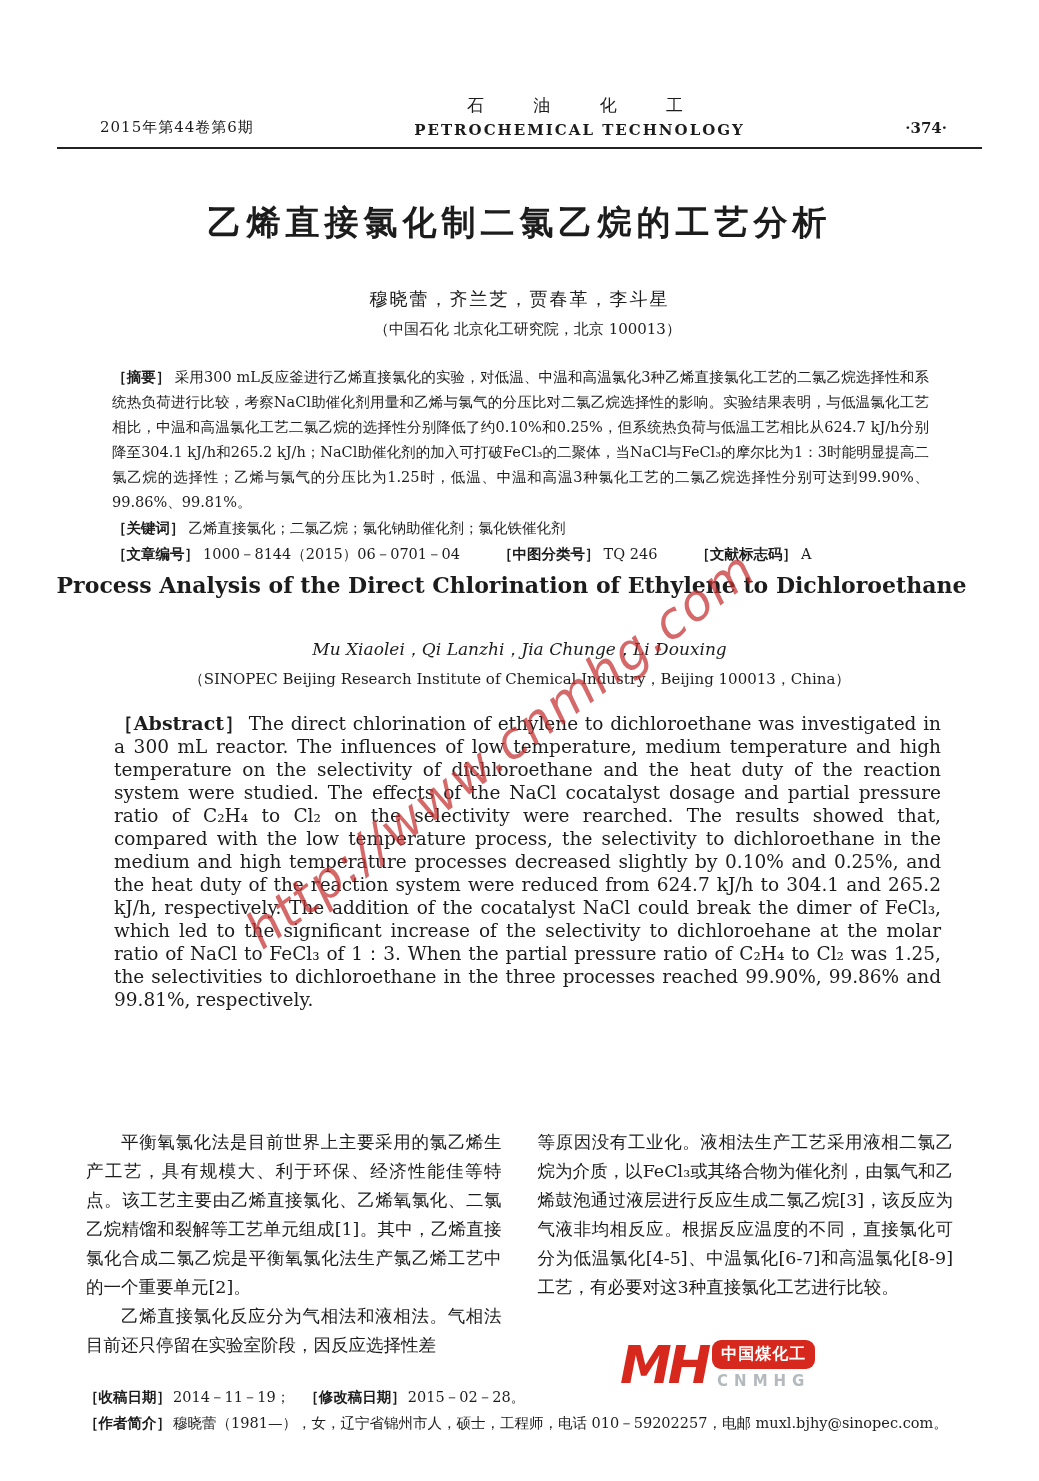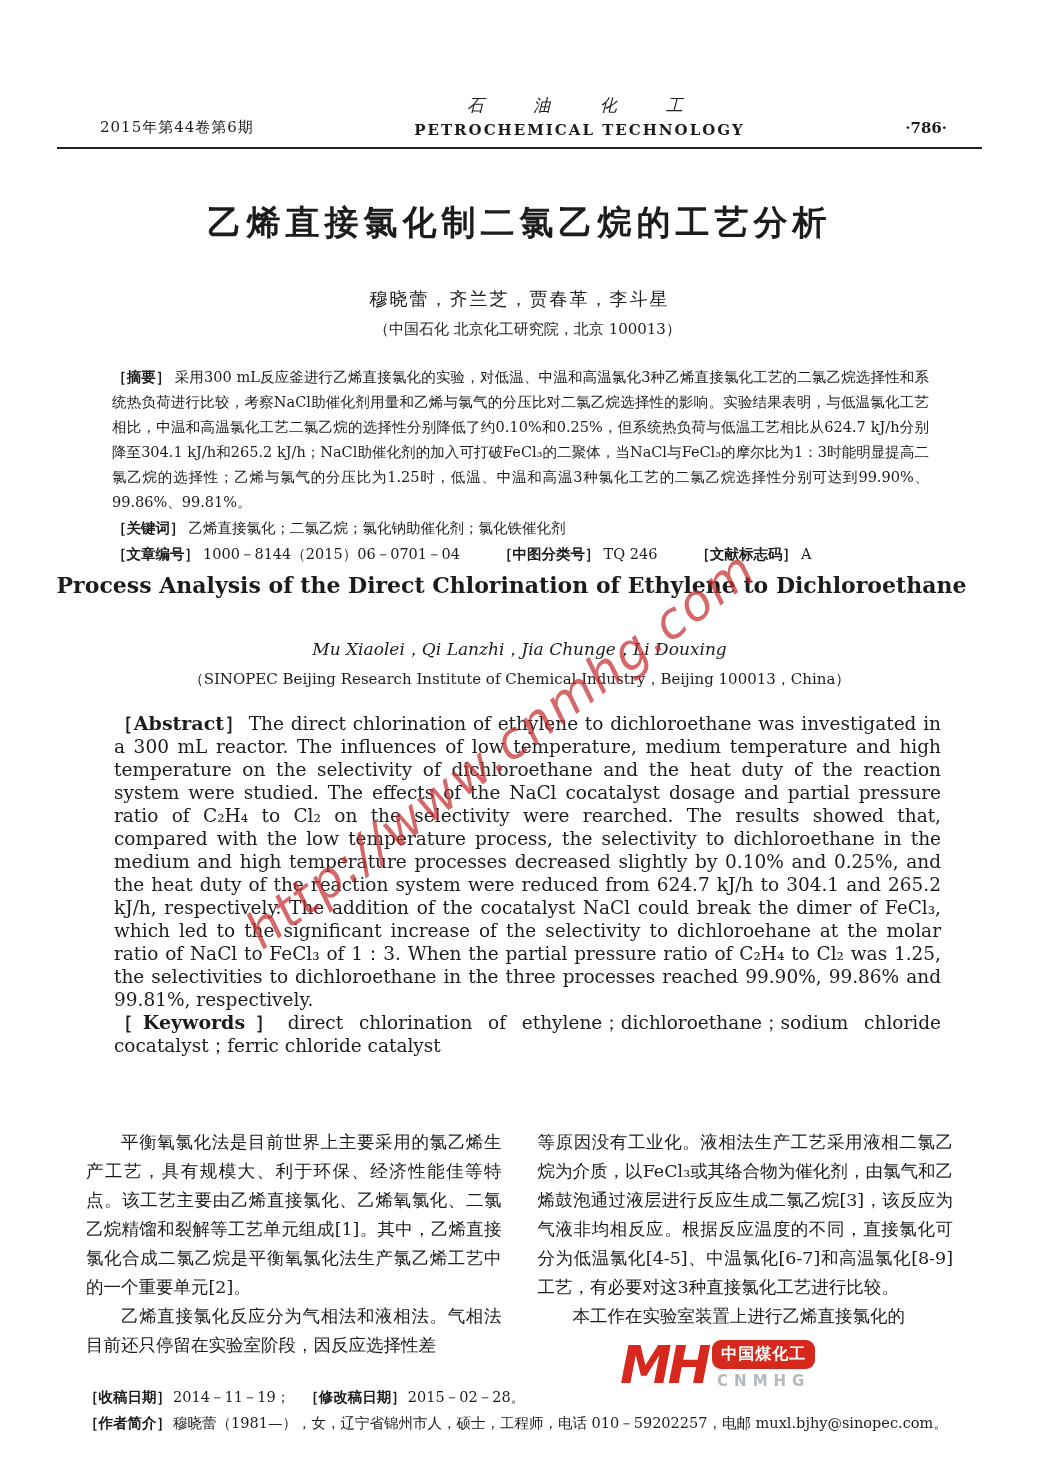--- a/index.html
+++ b/index.html
@@ -12,21 +12,21 @@
     color:#1c1c1c;
     overflow:hidden;
   }
   
   .hdr{
     position:absolute;top:94px;left:100px;right:92px;
     display:flex;justify-content:space-between;align-items:flex-end;
   }
   .hdr-left{font-size:15px;letter-spacing:1px;padding-bottom:2px;}
   .hdr-center{text-align:center;}
-  .jcn{font-size:17px;letter-spacing:9px;word-spacing:26px;margin-bottom:4px;font-style:italic;}
+  .jcn{font-size:17px;letter-spacing:9px;word-spacing:26px;margin-bottom:4px;}
   .jen{font-size:15px;font-weight:bold;letter-spacing:2px;}
   .hdr-right{font-size:15px;font-weight:bold;padding-bottom:2px;}
   .rule{position:absolute;top:147px;left:57px;right:57px;border-top:2px solid #222;}
   
   .title-cn{
     position:absolute;top:200px;left:0;right:0;margin:0;
     text-align:center;font-size:34px;font-weight:bold;letter-spacing:5px;
   }
   .authors-cn{position:absolute;top:287px;left:0;right:0;text-align:center;font-size:18px;letter-spacing:2px;}
   .affil-cn{position:absolute;top:320px;left:0;right:0;text-align:center;font-size:15px;margin-left:16px;}
@@ -113,51 +113,49 @@
 <body>
 
 <div class="page">
 
   <header class="hdr">
     <div class="hdr-left">2015年第44卷第6期</div>
     <div class="hdr-center">
       <div class="jcn">石 油 化 工</div>
       <div class="jen">PETROCHEMICAL TECHNOLOGY</div>
     </div>
-    <div class="hdr-right">·786·</div>
+    <div class="hdr-right">·374·</div>
   </header>
   <div class="rule"></div>
 
   <h1 class="title-cn">乙烯直接氯化制二氯乙烷的工艺分析</h1>
   <div class="authors-cn">穆晓蕾，齐兰芝，贾春革，李斗星</div>
   <div class="affil-cn">（中国石化 北京化工研究院，北京 100013）</div>
 
   <section class="meta">
     <p class="just"><span class="lbl">［摘要］</span><span>采用300 mL反应釜进行乙烯直接氯化的实验，对低温、中温和高温氯化3种乙烯直接氯化工艺的二氯乙烷选择性和系统热负荷进行比较，考察NaCl助催化剂用量和乙烯与氯气的分压比对二氯乙烷选择性的影响。实验结果表明，与低温氯化工艺相比，中温和高温氯化工艺二氯乙烷的选择性分别降低了约0.10%和0.25%，但系统热负荷与低温工艺相比从624.7 kJ/h分别降至304.1 kJ/h和265.2 kJ/h；NaCl助催化剂的加入可打破FeCl₃的二聚体，当NaCl与FeCl₃的摩尔比为1：3时能明显提高二氯乙烷的选择性；乙烯与氯气的分压比为1.25时，低温、中温和高温3种氯化工艺的二氯乙烷选择性分别可达到99.90%、99.86%、99.81%。</span></p>
     <p class="just"><span class="lbl">［关键词］</span><span>乙烯直接氯化；二氯乙烷；氯化钠助催化剂；氯化铁催化剂</span></p>
     <p class="ids"><span class="lbl">［文章编号］</span><span>1000－8144（2015）06－0701－04</span><span class="lbl gap">［中图分类号］</span><span>TQ 246</span><span class="lbl gap">［文献标志码］</span><span>A</span></p>
   </section>
 
   <h2 class="title-en">Process Analysis of the Direct Chlorination of Ethylene to Dichloroethane</h2>
   <div class="authors-en">Mu Xiaolei，Qi Lanzhi，Jia Chunge，Li Douxing</div>
   <div class="affil-en">（SINOPEC Beijing Research Institute of Chemical Industry，Beijing 100013，China）</div>
 
   <section class="abs-en">
     <p class="just"><span class="lbl">［Abstract］</span><span>The direct chlorination of ethylene to dichloroethane was investigated in a 300 mL reactor. The influences of low temperature, medium temperature and high temperature on the selectivity of dichloroethane and the heat duty of the reaction system were studied. The effects of the NaCl cocatalyst dosage and partial pressure ratio of C₂H₄ to Cl₂ on the selectivity were rearched. The results showed that, compared with the low temperature process, the selectivity to dichloroethane in the medium and high temperature processes decreased slightly by 0.10% and 0.25%, and the heat duty of the reaction system were reduced from 624.7 kJ/h to 304.1 and 265.2 kJ/h, respectively. The addition of the cocatalyst NaCl could break the dimer of FeCl₃, which led to the significant increase of the selectivity to dichloroehane at the molar ratio of NaCl to FeCl₃ of 1：3. When the partial pressure ratio of C₂H₄ to Cl₂ was 1.25, the selectivities to dichloroethane in the three processes reached 99.90%, 99.86% and 99.81%, respectively.</span></p>
-    <p class="just kw"><span class="lbl">［Keywords］</span><span>direct chlorination of ethylene；dichloroethane；sodium chloride cocatalyst；ferric chloride catalyst</span></p>
   </section>
 
   <section class="cols">
     <div class="col">
       <p class="ind">平衡氧氯化法是目前世界上主要采用的氯乙烯生产工艺，具有规模大、利于环保、经济性能佳等特点。该工艺主要由乙烯直接氯化、乙烯氧氯化、二氯乙烷精馏和裂解等工艺单元组成[1]。其中，乙烯直接氯化合成二氯乙烷是平衡氧氯化法生产氯乙烯工艺中的一个重要单元[2]。</p>
       <p class="ind">乙烯直接氯化反应分为气相法和液相法。气相法目前还只停留在实验室阶段，因反应选择性差</p>
     </div>
     <div class="col">
       <p>等原因没有工业化。液相法生产工艺采用液相二氯乙烷为介质，以FeCl₃或其络合物为催化剂，由氯气和乙烯鼓泡通过液层进行反应生成二氯乙烷[3]，该反应为气液非均相反应。根据反应温度的不同，直接氯化可分为低温氯化[4-5]、中温氯化[6-7]和高温氯化[8-9]工艺，有必要对这3种直接氯化工艺进行比较。</p>
-      <p class="ind">本工作在实验室装置上进行乙烯直接氯化的</p>
     </div>
   </section>
 
   <footer class="ft">
     <p><span class="lbl">［收稿日期］</span><span>2014－11－19；</span><span class="lbl gap2">［修改稿日期］</span><span>2015－02－28。</span></p>
     <p><span class="lbl">［作者简介］</span><span>穆晓蕾（1981—），女，辽宁省锦州市人，硕士，工程师，电话 010－59202257，电邮 muxl.bjhy@sinopec.com。</span></p>
   </footer>
 
   <div class="watermark">http://www.cnmhg.com</div>
 

